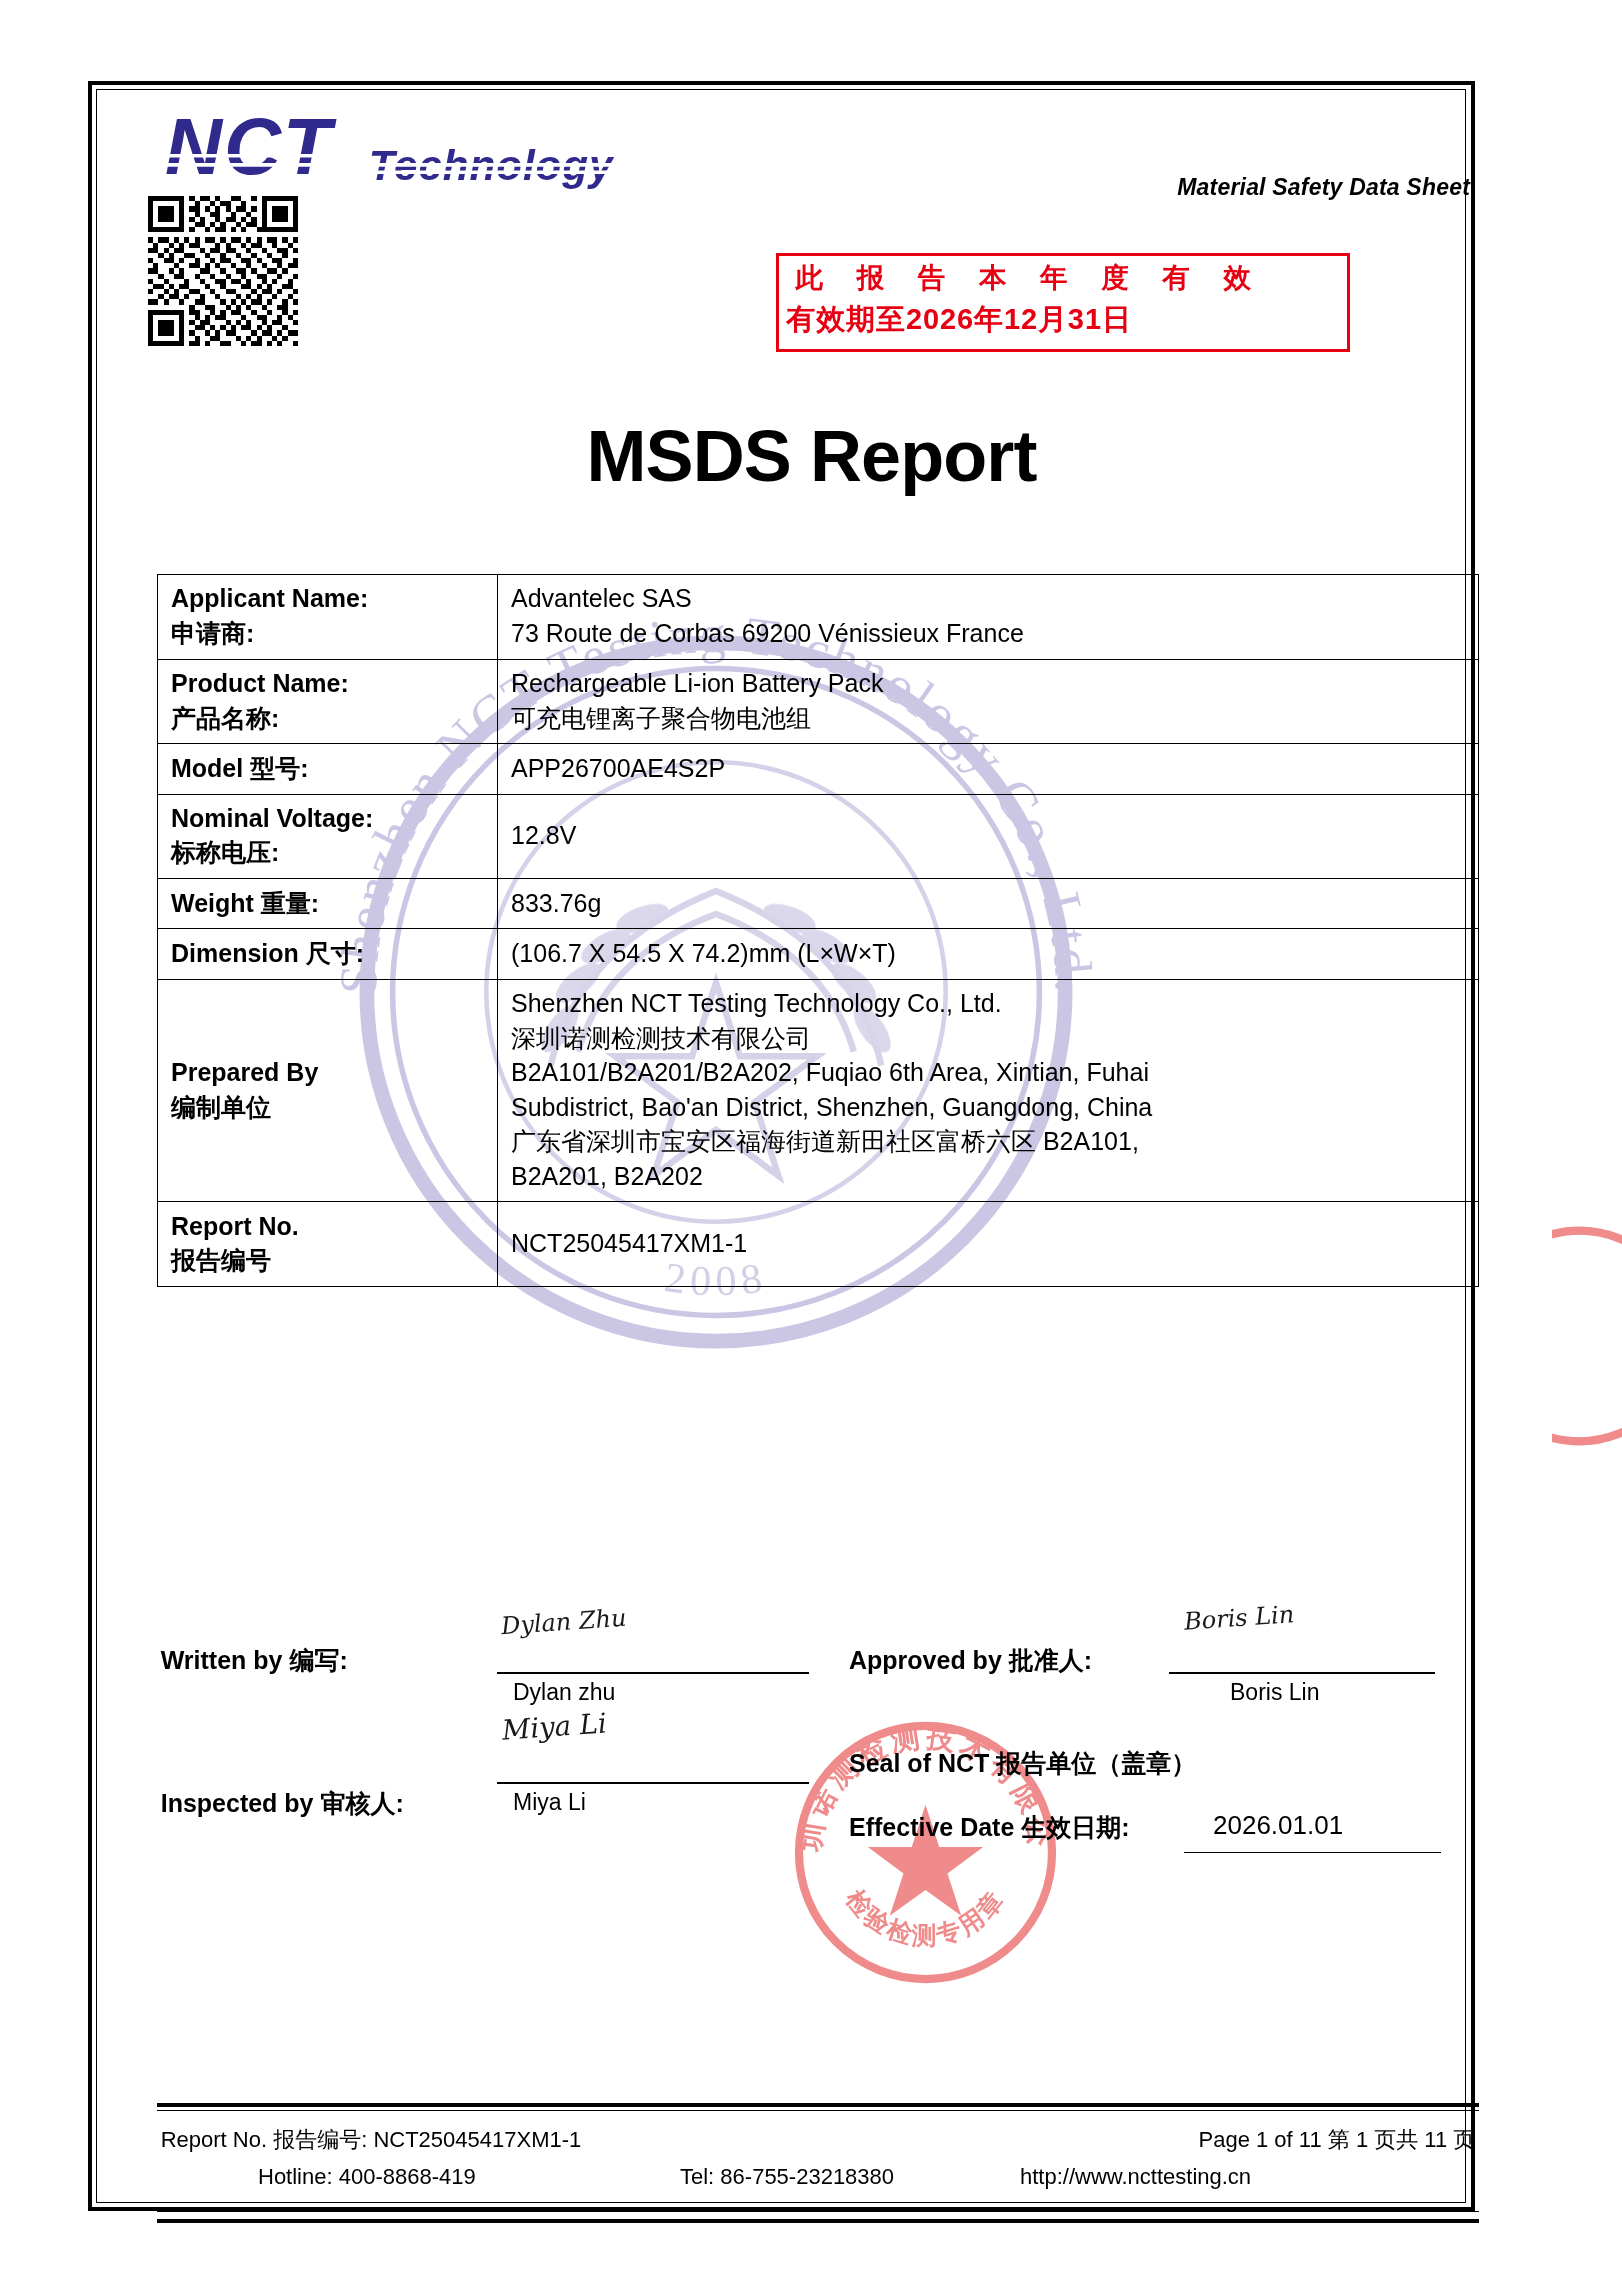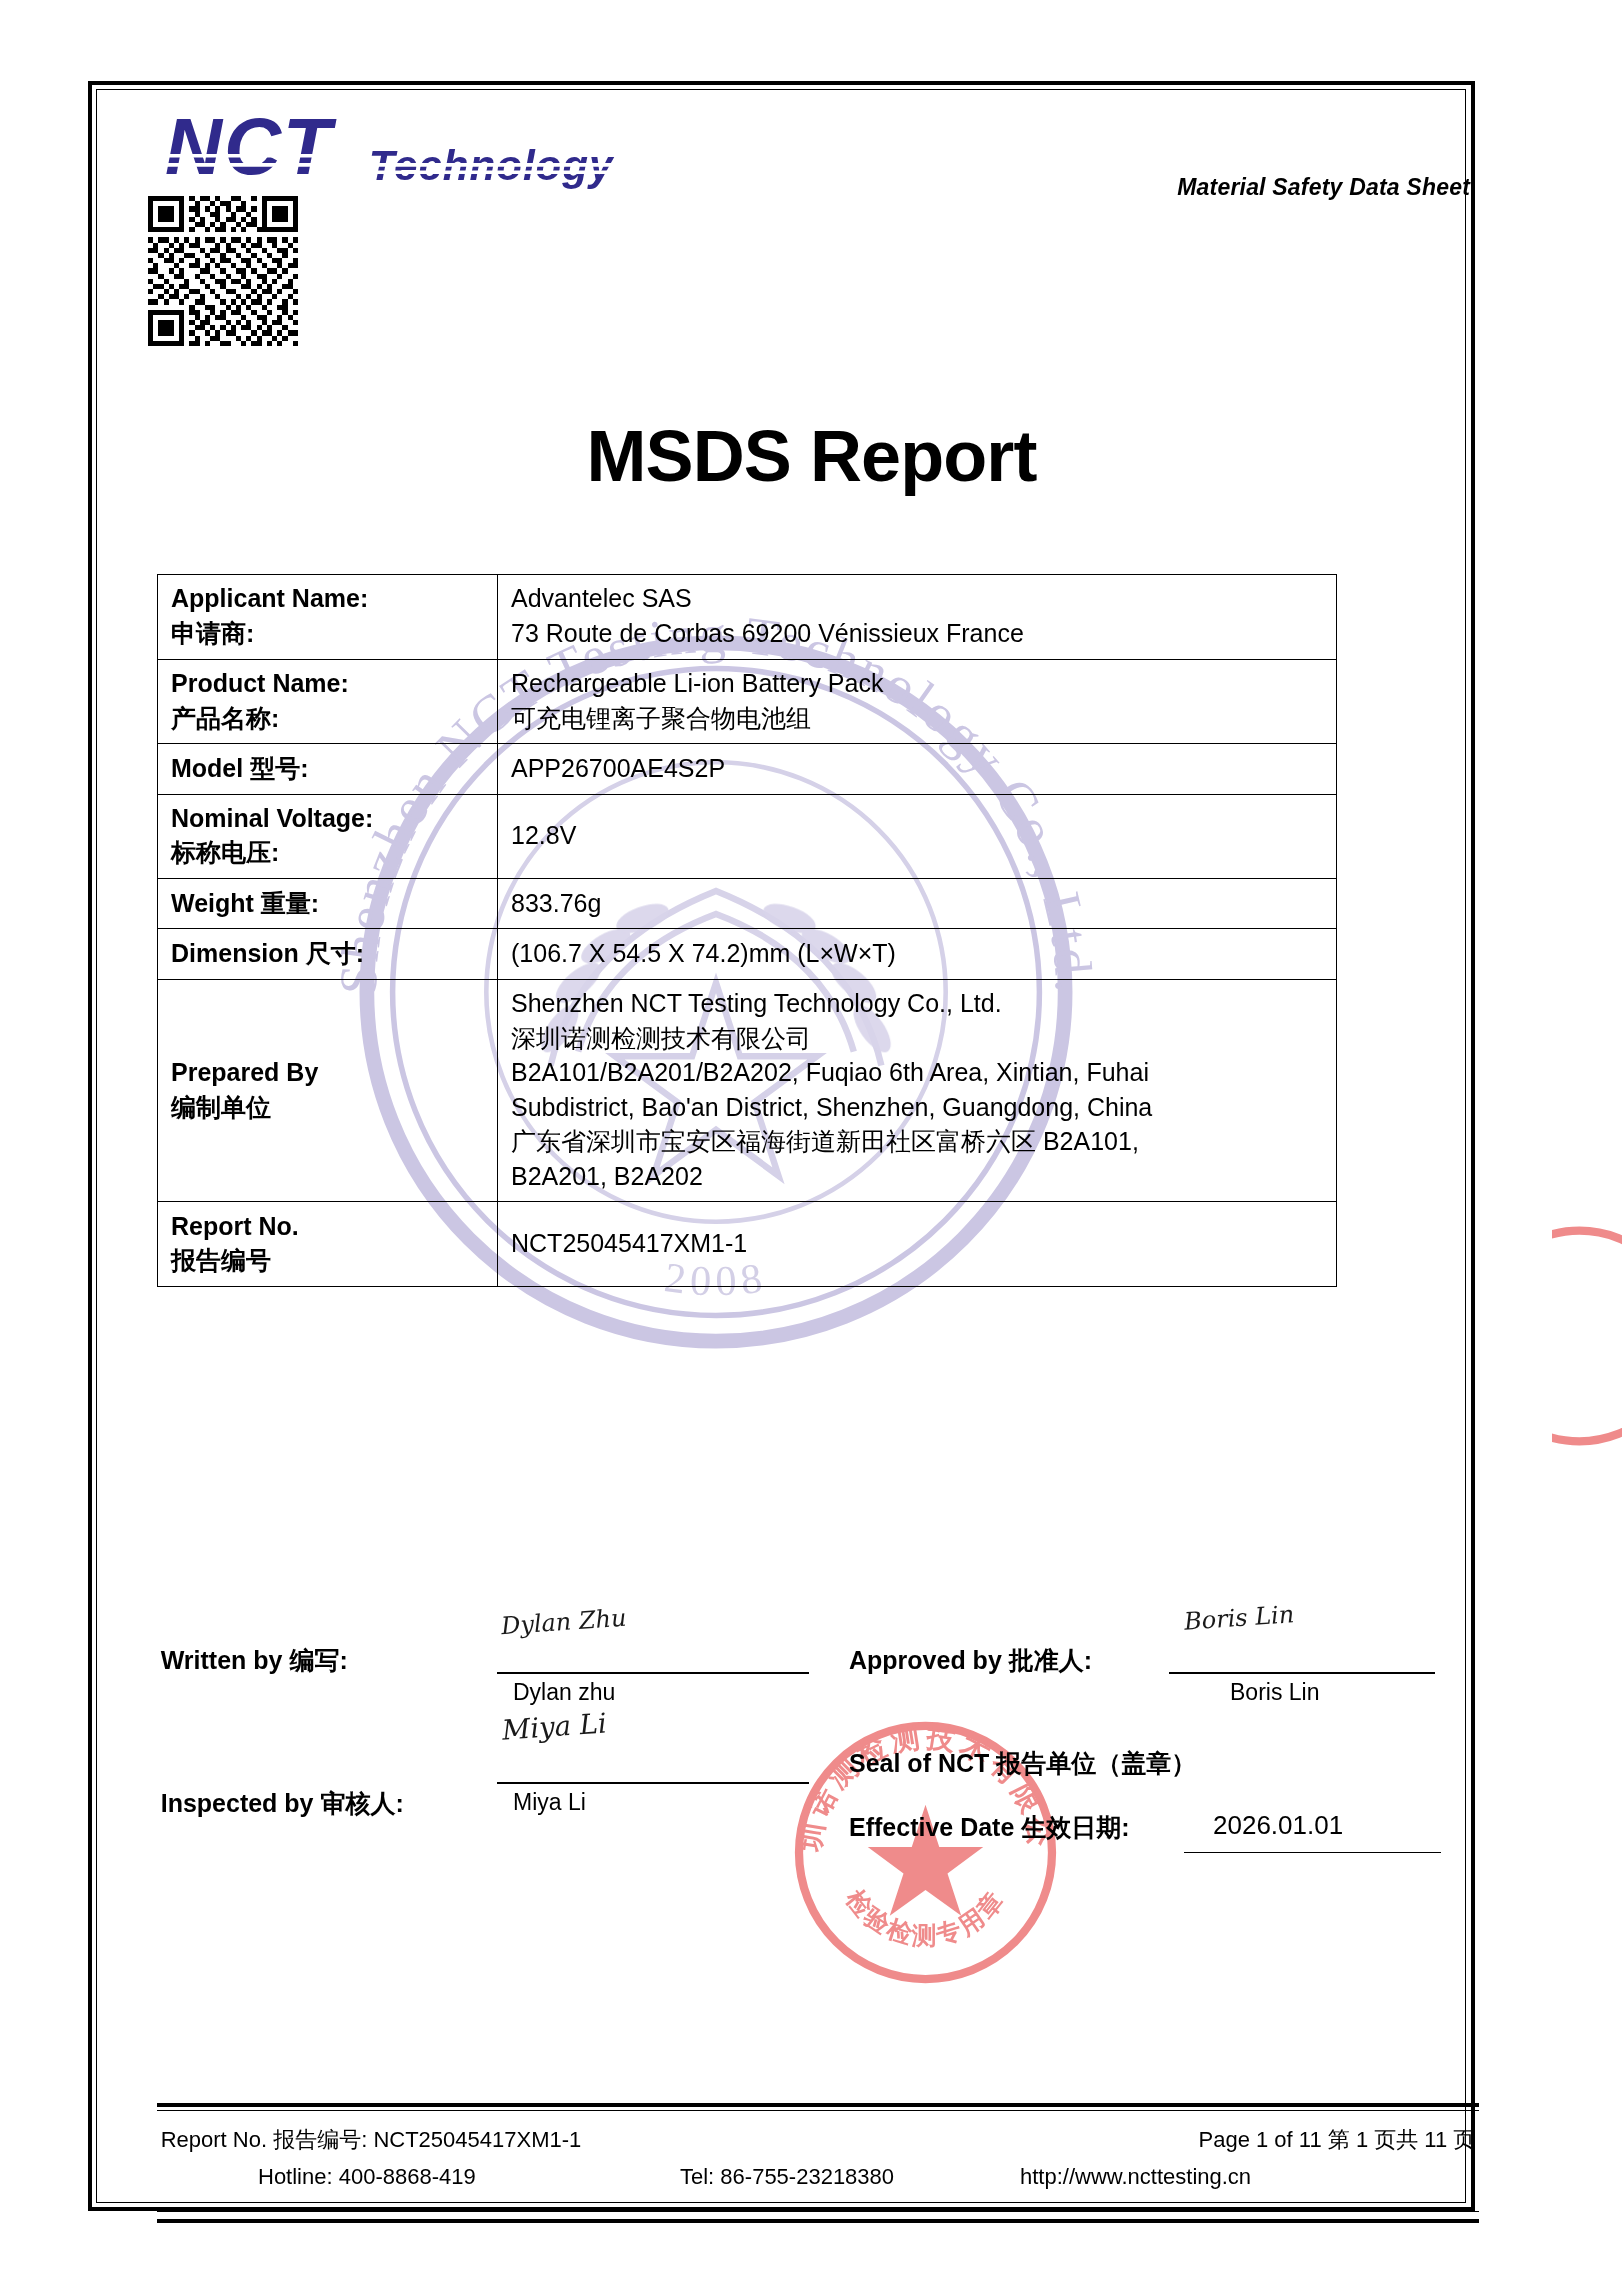--- a/index.html
+++ b/index.html
@@ -118,21 +118,21 @@
     font-size: 72px;
     font-weight: bold;
     letter-spacing: -0.9px;
     color: #000;
   }
 
   
   #spec-table {
     position: absolute;
     left: 157px; top: 574px;
-    width: 1180px;
+    width: 1322px;
     border-collapse: collapse;
     table-layout: fixed;
     background: transparent;
   }
   #spec-table td {
     border: 1.8px solid #000;
     padding: 6.4px 11px 8.3px 13px;
     vertical-align: middle;
     font-size: 25px;
     line-height: 1.38;
@@ -540,20 +540,24 @@
             <rect x="20" y="28" width="2" height="1"></rect>
             <rect x="23" y="28" width="1" height="1"></rect>
             <rect x="25" y="28" width="1" height="1"></rect>
             <rect x="28" y="28" width="1" height="1"></rect>
         </g>
       </svg>
     </div>
 
     <div id="msds-label">Material Safety Data Sheet</div>
 
+    <div id="validity-box">
+      <div id="validity-line1">此 报 告 本 年 度 有 效</div>
+      <div id="validity-line2">有效期至2026年12月31日</div>
+    </div>
 
     <div id="doc-title">MSDS Report</div>
 
     <table id="spec-table">
       <tbody>
         <tr>
           <td class="lab">
             <span>Applicant Name:</span><br>
             <span class="cn">申请商:</span>
           </td>

